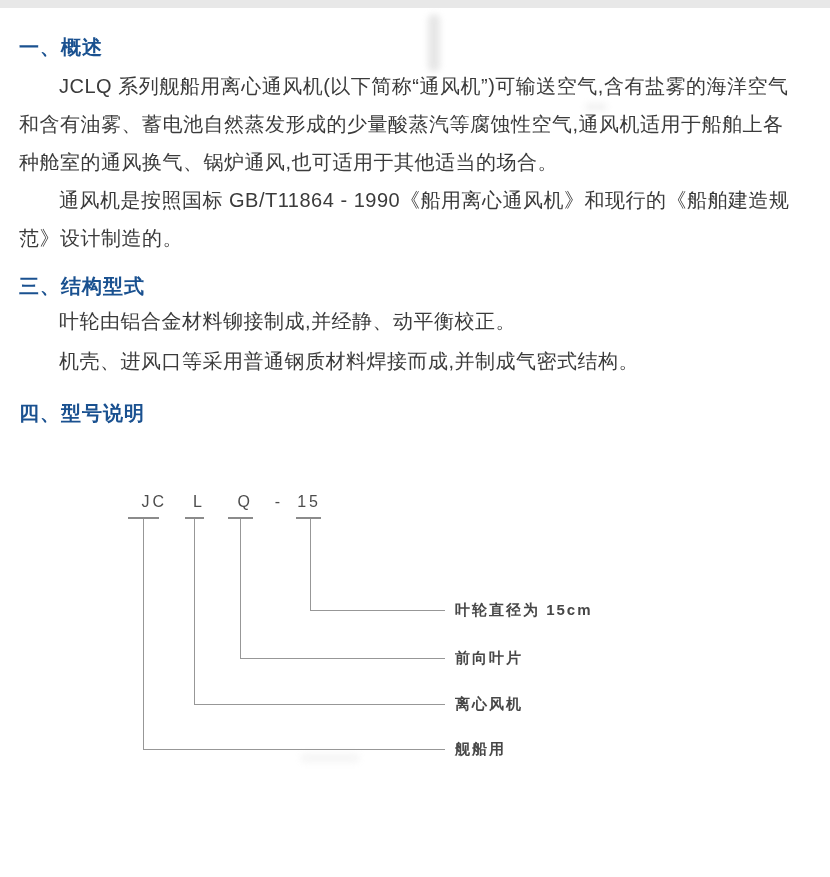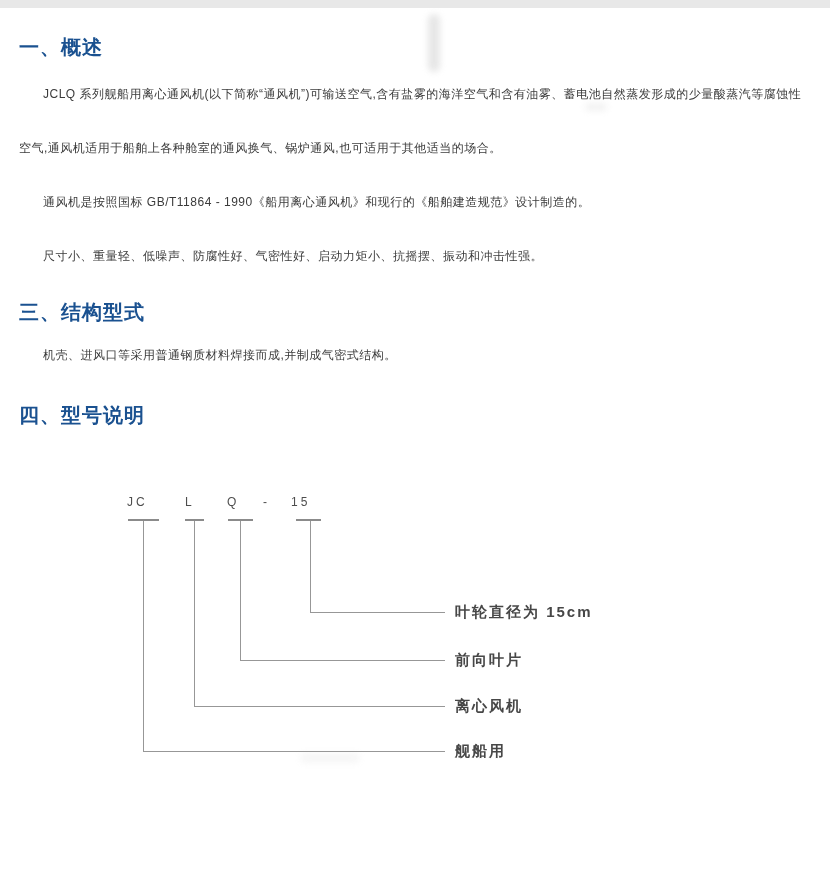--- a/index.html
+++ b/index.html
@@ -36,41 +36,41 @@
     font-weight: bold;
     letter-spacing: 1px;
     margin: 0;
   }
   .sec-heading.h1 { margin: 2px 0 6px 0; }
   .sec-heading.h2 { margin: 16px 0 4px 0; }
   .sec-heading.h3 { margin: 16px 0 2px 0; }
   .sec-heading.h4 { margin: 20px 0 0 0; }
 
   .body-par {
-    font-size: 12px;
-    line-height: 54px;
+    font-size: 20px;
+    line-height: 38px;
     margin: 0;
     text-indent: 2em;
     letter-spacing: 0.5px;
   }
   .body-par.spaced { margin-top: 2px; }
 
   
   .diagram {
     position: relative;
     height: 330px;
     margin-top: 46px;
   }
   .code-part {
     position: absolute;
     top: 20px;
-    font-size: 12px;
+    font-size: 16px;
     color: #4d4d4d;
     letter-spacing: 3px;
-    text-align: left;
+    text-align: right;
   }
   .underline {
     position: absolute;
     top: 44px;
     height: 2px;
     background: #8b8b8b;
   }
   .vline {
     position: absolute;
     width: 1px;
@@ -98,23 +98,23 @@
 <div class="page">
 
   <div class="artifact a1"></div>
   <div class="artifact a2"></div>
   <div class="artifact a3"></div>
 
   <h2 class="sec-heading h1" style="color:#1a5190;">一、概述</h2>
   <p class="body-par">JCLQ 系列舰船用离心通风机(以下简称“通风机”)可输送空气,含有盐雾的海洋空气和含有油雾、蓄电池自然蒸发形成的少量酸蒸汽等腐蚀性空气,通风机适用于船舶上各种舱室的通风换气、锅炉通风,也可适用于其他适当的场合。</p>
   <p class="body-par">通风机是按照国标 GB/T11864 - 1990《船用离心通风机》和现行的《船舶建造规范》设计制造的。</p>
 
-  <p class="body-par">尺寸小、重量轻、低噪声、防腐性好、气密性好、启动力矩小、抗摇摆、振动和冲击性强。</p>
 
   <h2 class="sec-heading h3" style="color:#1a5190;">三、结构型式</h2>
+  <p class="body-par spaced">叶轮由铝合金材料铆接制成,并经静、动平衡校正。</p>
   <p class="body-par spaced">机壳、进风口等采用普通钢质材料焊接而成,并制成气密式结构。</p>
 
   <h2 class="sec-heading h4" style="color:#1a5190;">四、型号说明</h2>
 
   <div class="diagram">
 
     <span class="code-part" style="left:108px; width:40px;">JC</span>
     <span class="code-part" style="left:166px; width:20px;">L</span>
     <span class="code-part" style="left:208px; width:26px;">Q</span>
     <span class="code-part" style="left:244px; width:20px;">-</span>

